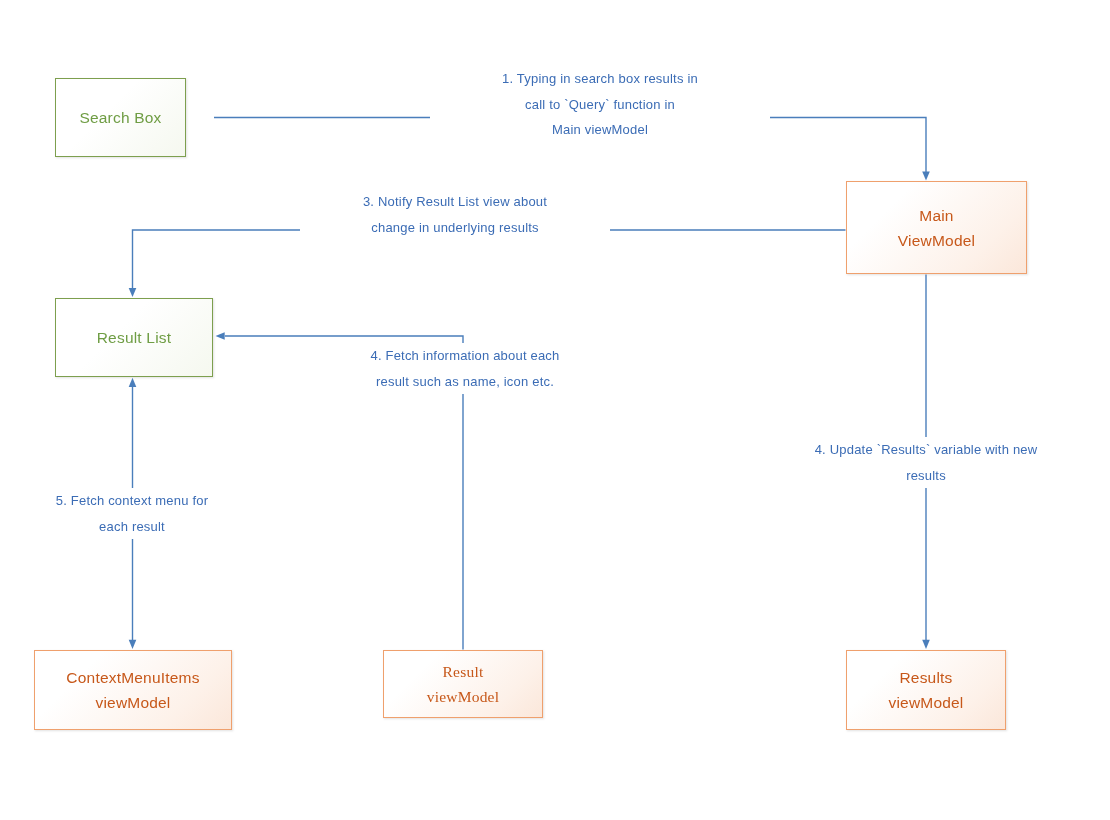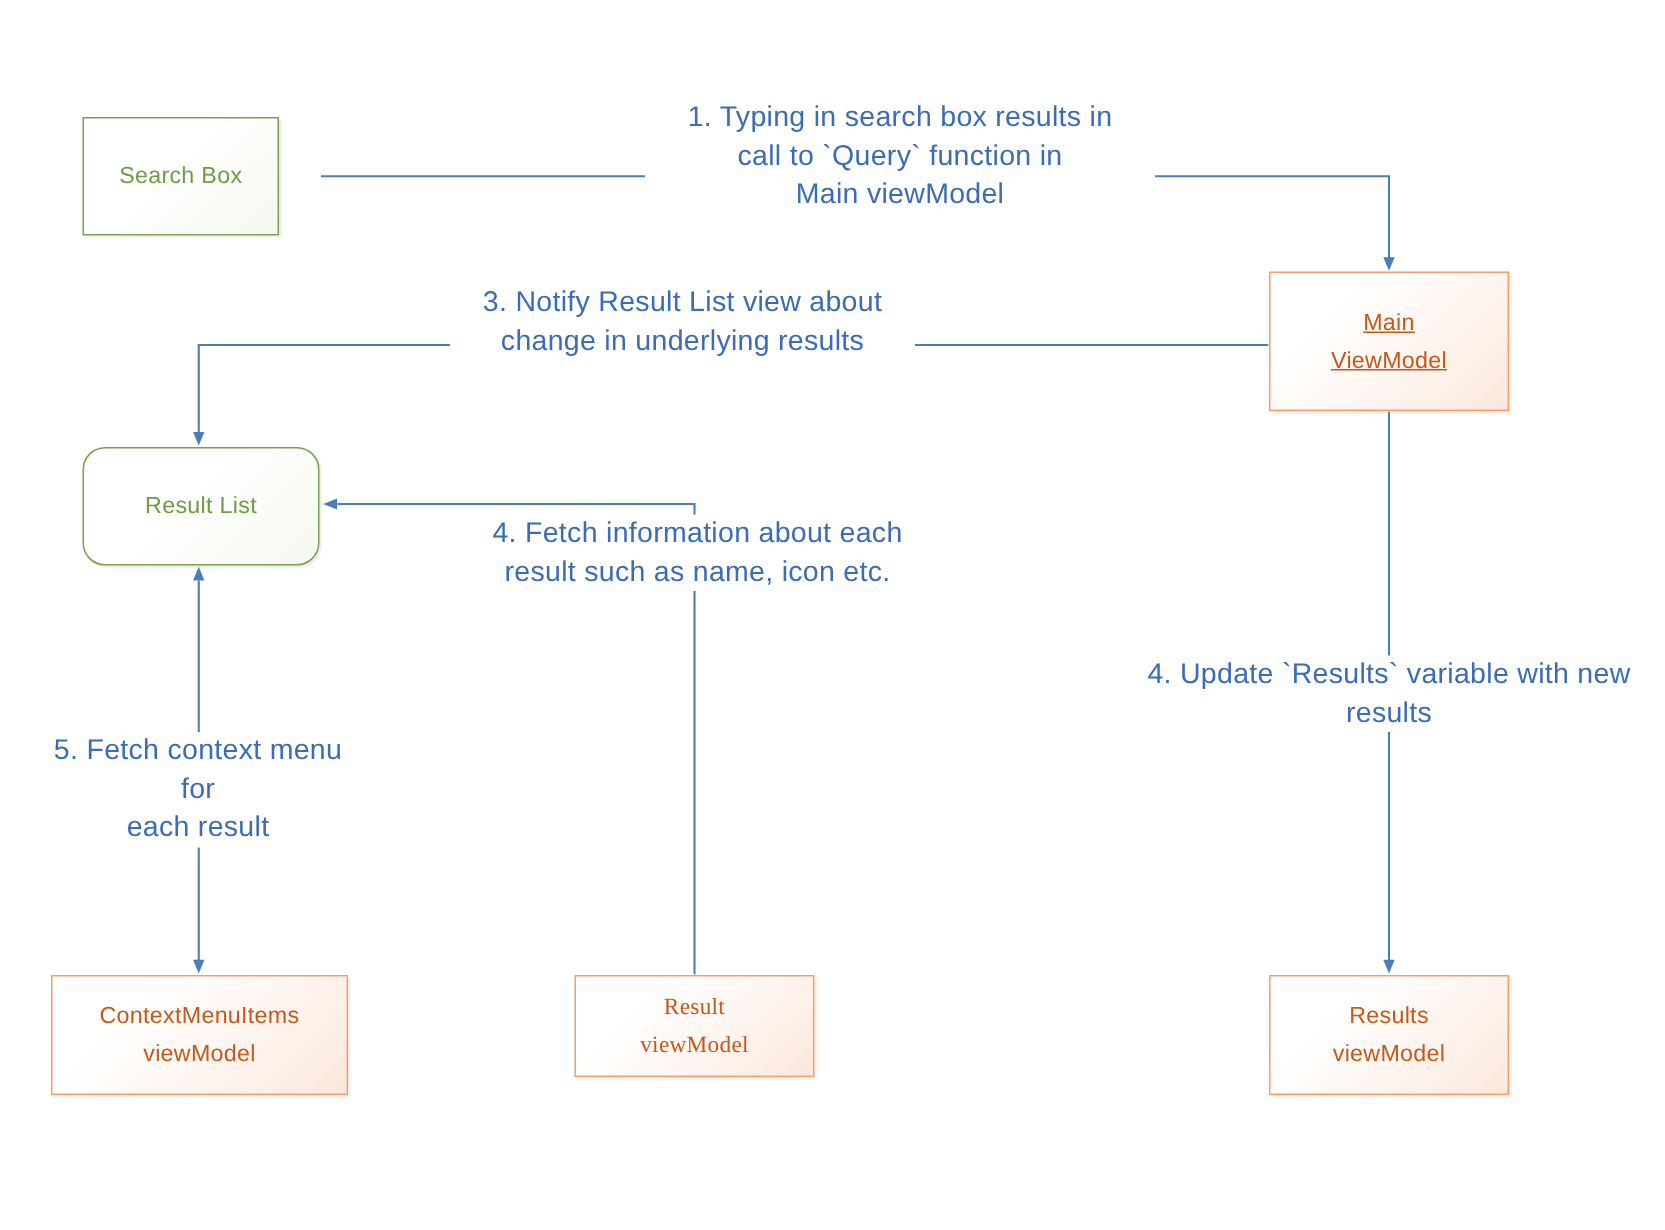--- a/index.html
+++ b/index.html
@@ -50,21 +50,21 @@
     background: linear-gradient(135deg, #ffffff 40%, #f5f8ef 100%);
   }
   .node.orange {
     border: 1px solid var(--orange-border, #efa06d);
     color: var(--orange-text, #c7581a);
     background: linear-gradient(135deg, #ffffff 25%, #fdf1e9 75%, #fbe7da 100%);
   }
   .annotation {
     position: absolute;
     color: var(--text-blue, #3b6cb5);
-    font-size: 19px;
+    font-size: 13px;
     line-height: 25.5px;
     text-align: center;
     background: #ffffff;
     letter-spacing: 0.2px;
   }
 </style>
 </head>
 <body>
 
 <div class="canvas">
@@ -116,25 +116,25 @@
 
   <div class="annotation" style="left:22px; top:488px; width:220px;">
     <div>5. Fetch context menu for</div>
     <div>each result</div>
   </div>
 
   <div class="node green" style="left:55px; top:78px; width:131px; height:79px;">
     <div>Search Box</div>
   </div>
 
-  <div class="node green" style="left:55px; top:298px; width:158px; height:79px;border-radius:15px;">
+  <div class="node green" style="left:55px; top:298px; width:158px; height:79px;">
     <div>Result List</div>
   </div>
 
-  <div class="node orange" style="left:846px; top:181px; width:160px; height:93px;text-decoration:underline;">
+  <div class="node orange" style="left:846px; top:181px; width:181px; height:93px;">
     <div>Main</div>
     <div>ViewModel</div>
   </div>
 
   <div class="node orange" style="left:34px; top:650px; width:198px; height:80px;">
     <div>ContextMenuItems</div>
     <div>viewModel</div>
   </div>
 
   <div class="node orange" style="left:383px; top:650px; width:160px; height:68px;font-family:Liberation Serif, serif;">

